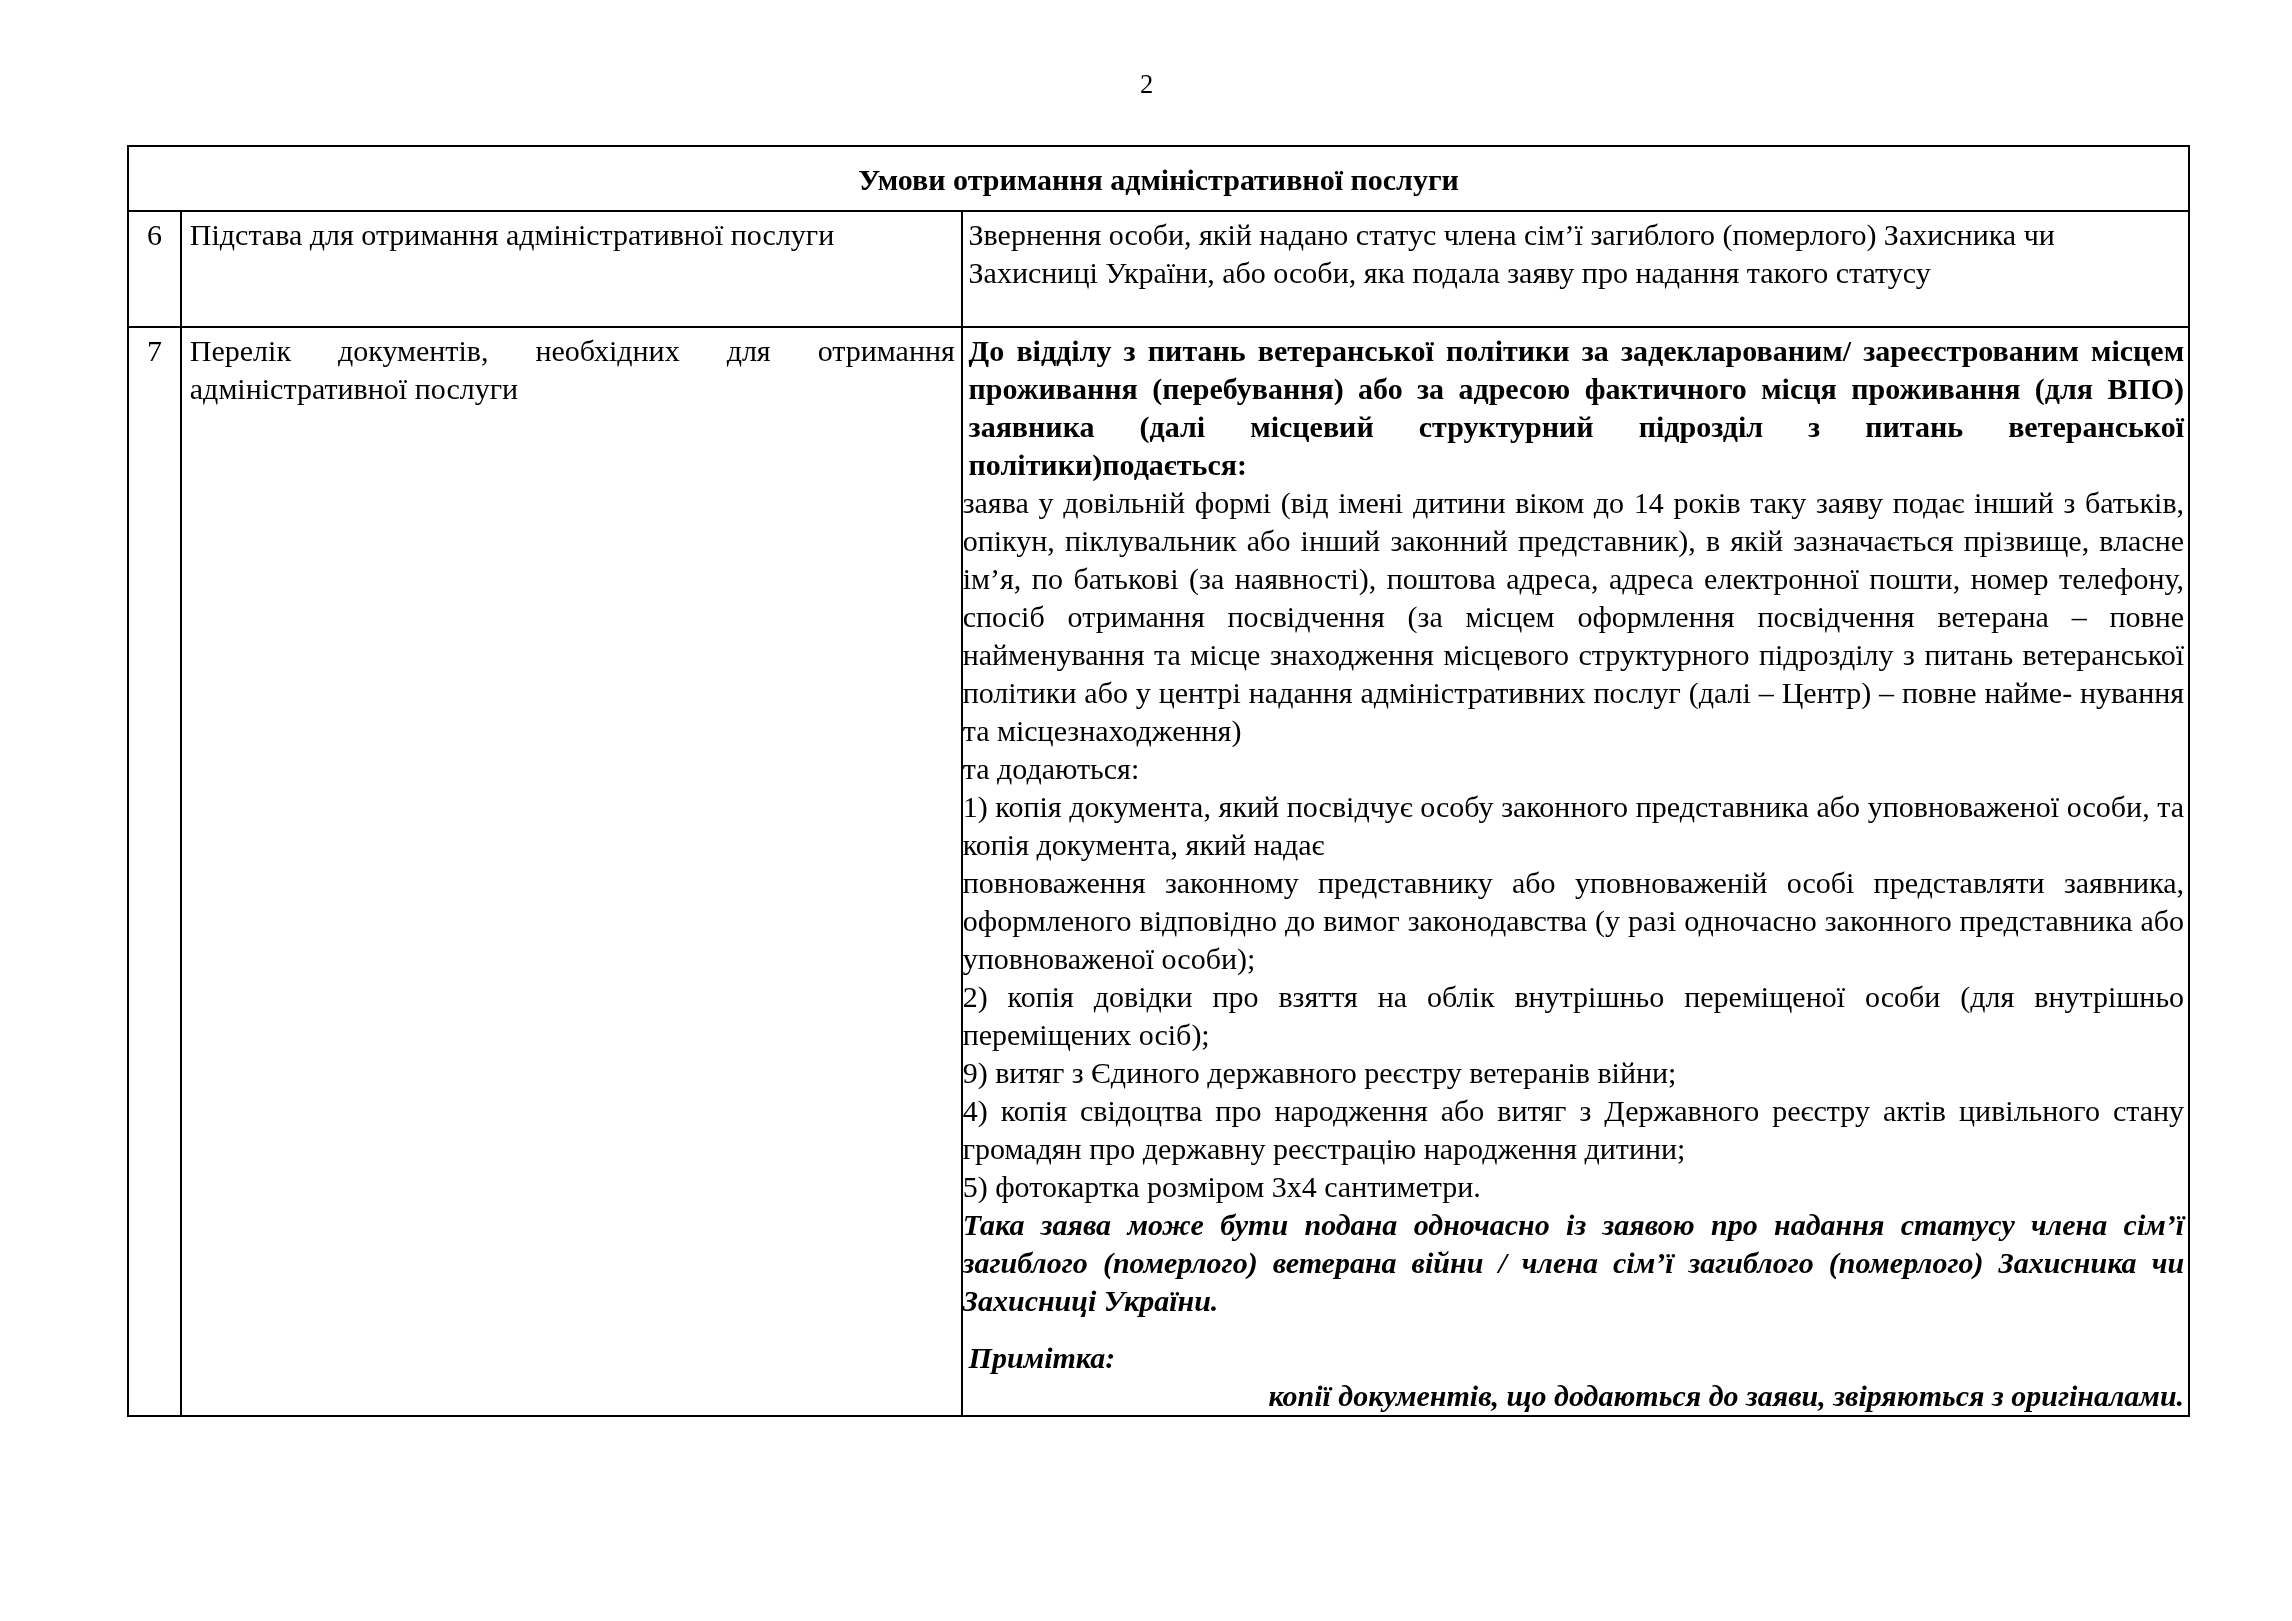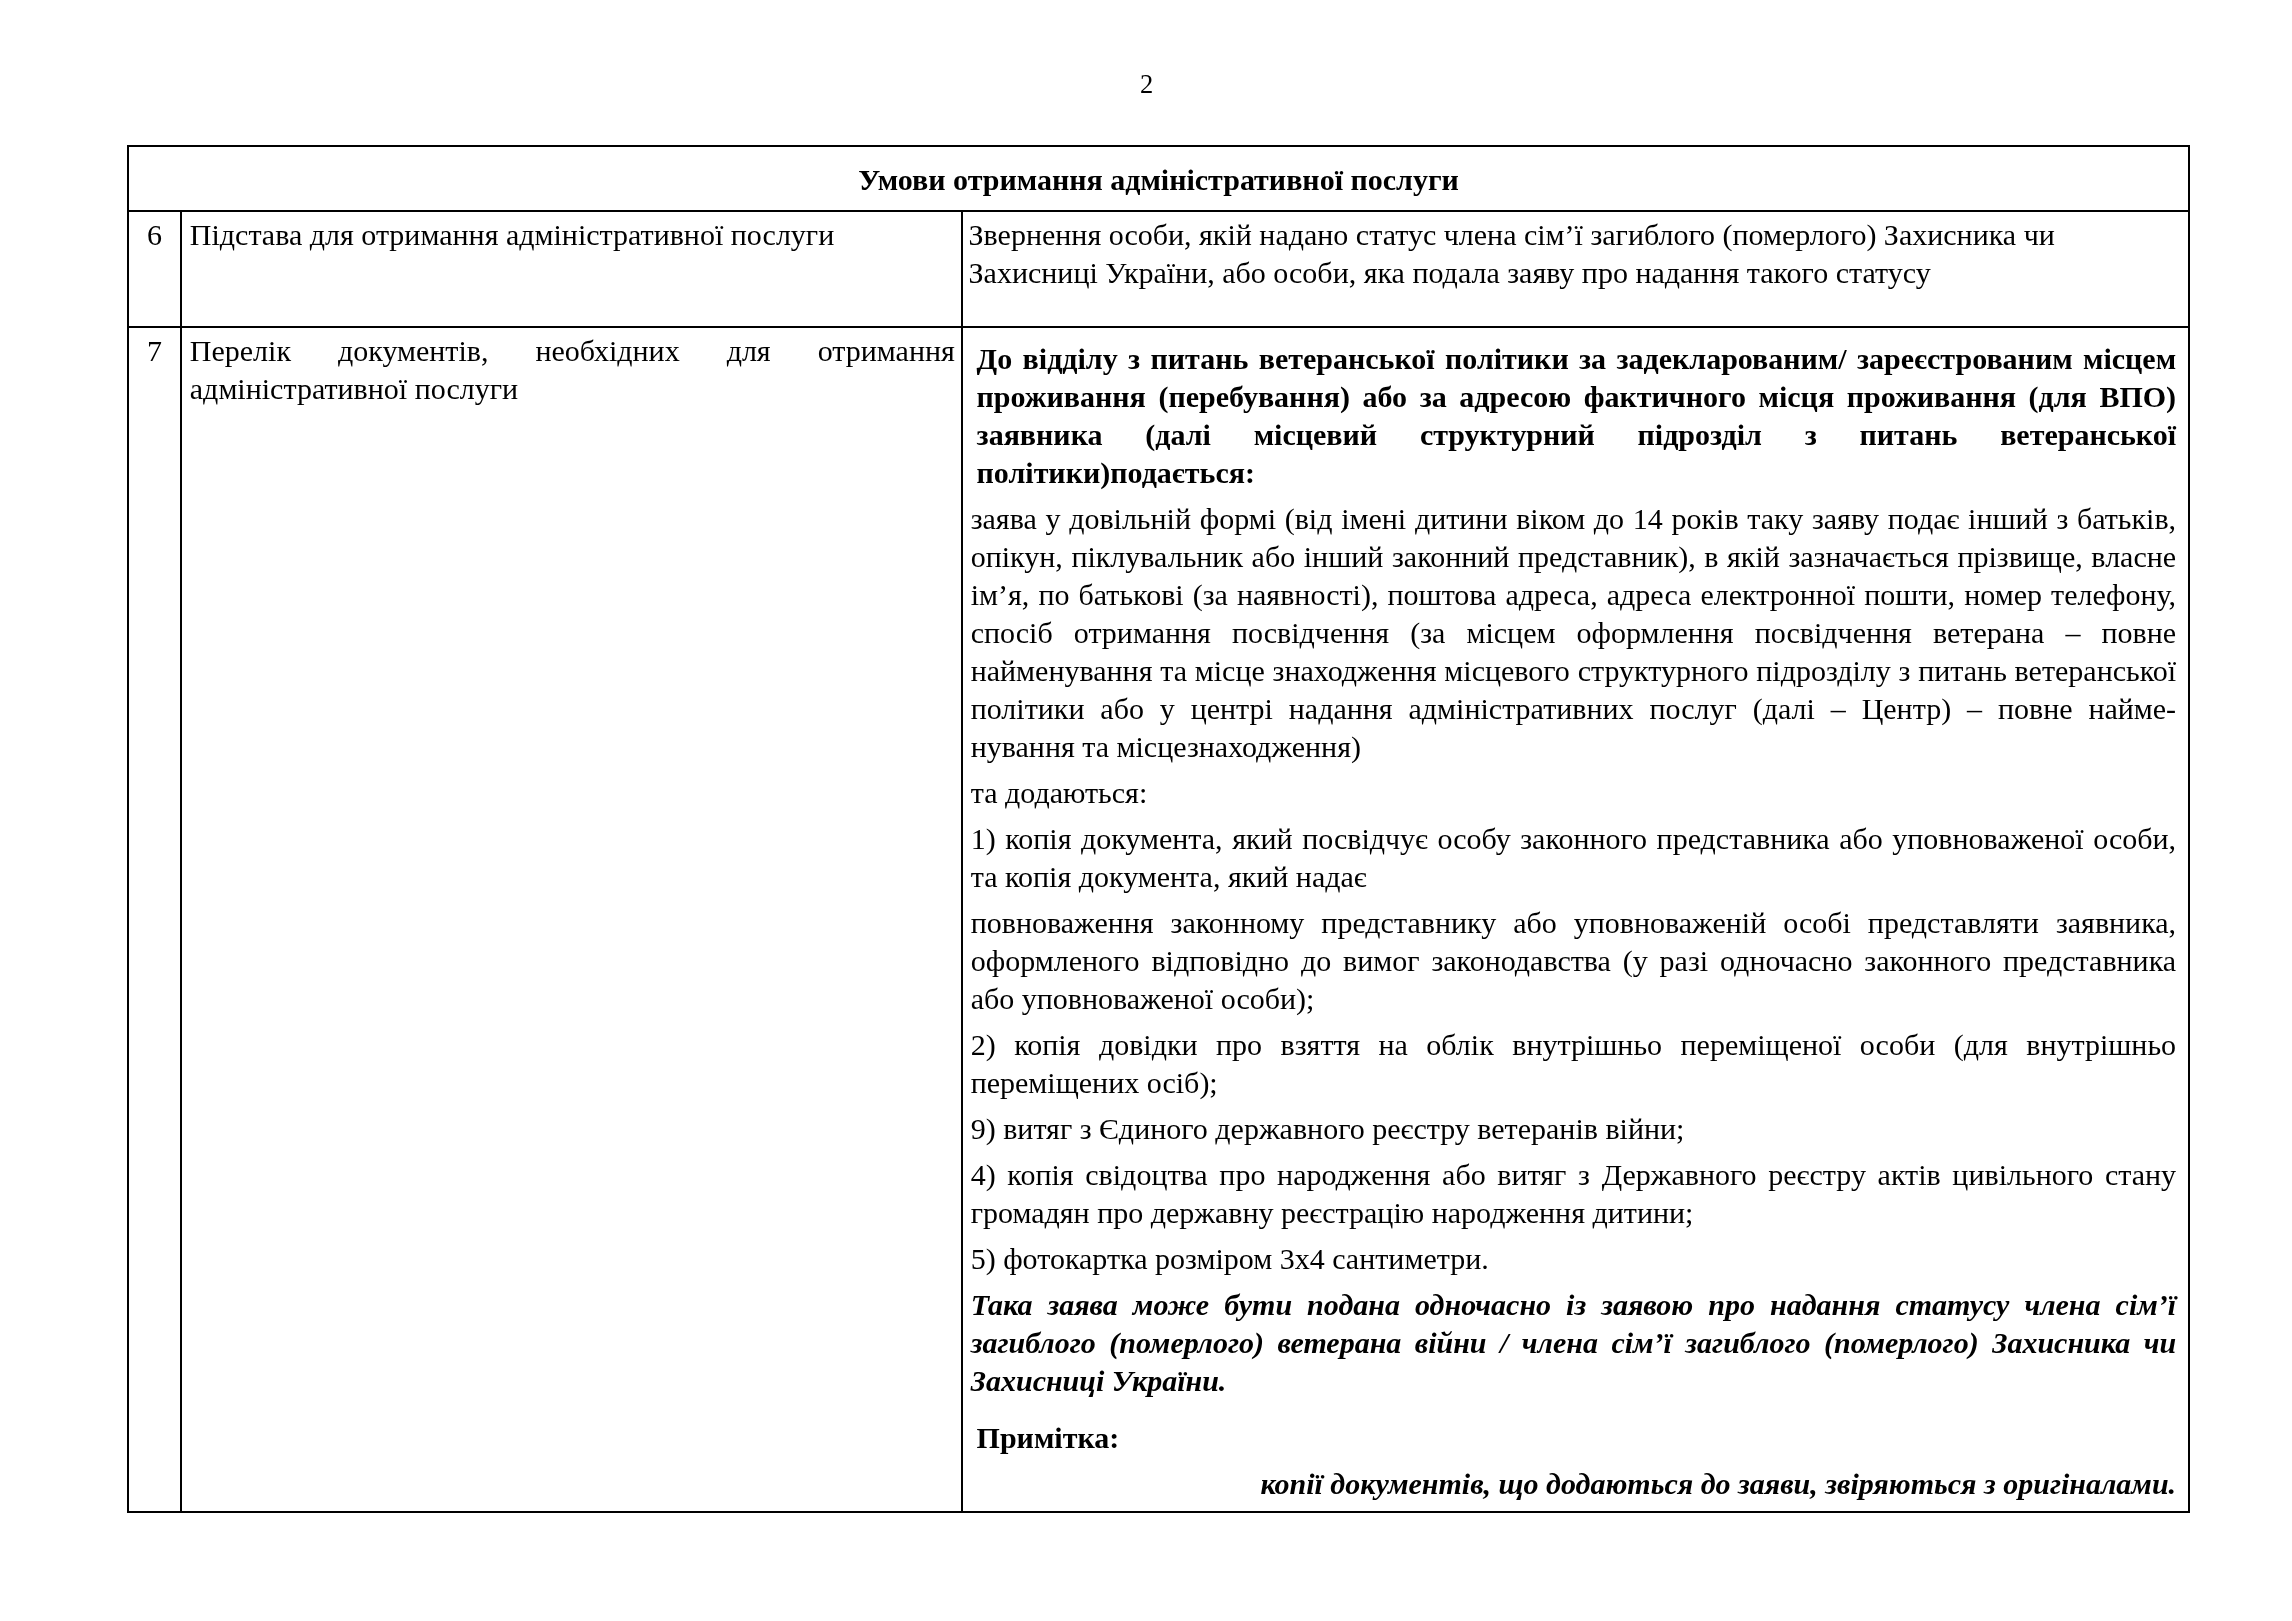--- a/index.html
+++ b/index.html
@@ -11,23 +11,23 @@
   .head-cell { height:59px; text-align:center; font-weight:bold; vertical-align:middle !important; padding-top:3.9px !important;border-radius:20px; }
   .num { width:51px; text-align:center; padding-top:3.9px !important; }
   .label { width:765px; padding:3.9px 5.9px 0 7.8px !important; }
   .label.just { text-align:justify; text-align-last:left; }
   .value { padding:3.9px 3.9px 0 5.9px !important;border-radius:10px; }
   .r6 td { height:110px; }
   .bold-block { font-weight:bold; text-align:justify; padding-left:5.9px; }
   .plain { text-align:justify; }
   .plain.last { text-align-last:left; }
   .ital { font-weight:bold; font-style:italic; text-align:justify;font-family:Liberation Serif, serif; }
-  .note-head { font-weight:bold; margin-top:19.6px; padding-left:5.9px; }
+  .note-head { font-weight:bold; font-style:italic; margin-top:19.6px; padding-left:5.9px; }
   .note { font-weight:bold; font-style:italic;text-align:right; }
-  p { margin:8px; }
+  p { margin:0; }
 </style>
 </head>
 <body>
 
 <div class="page-num">2</div>
 
 <table class="doc">
   <tbody>
       <tr>
     <td colspan="3" class="head-cell">Умови отримання адміністративної послуги</td>

